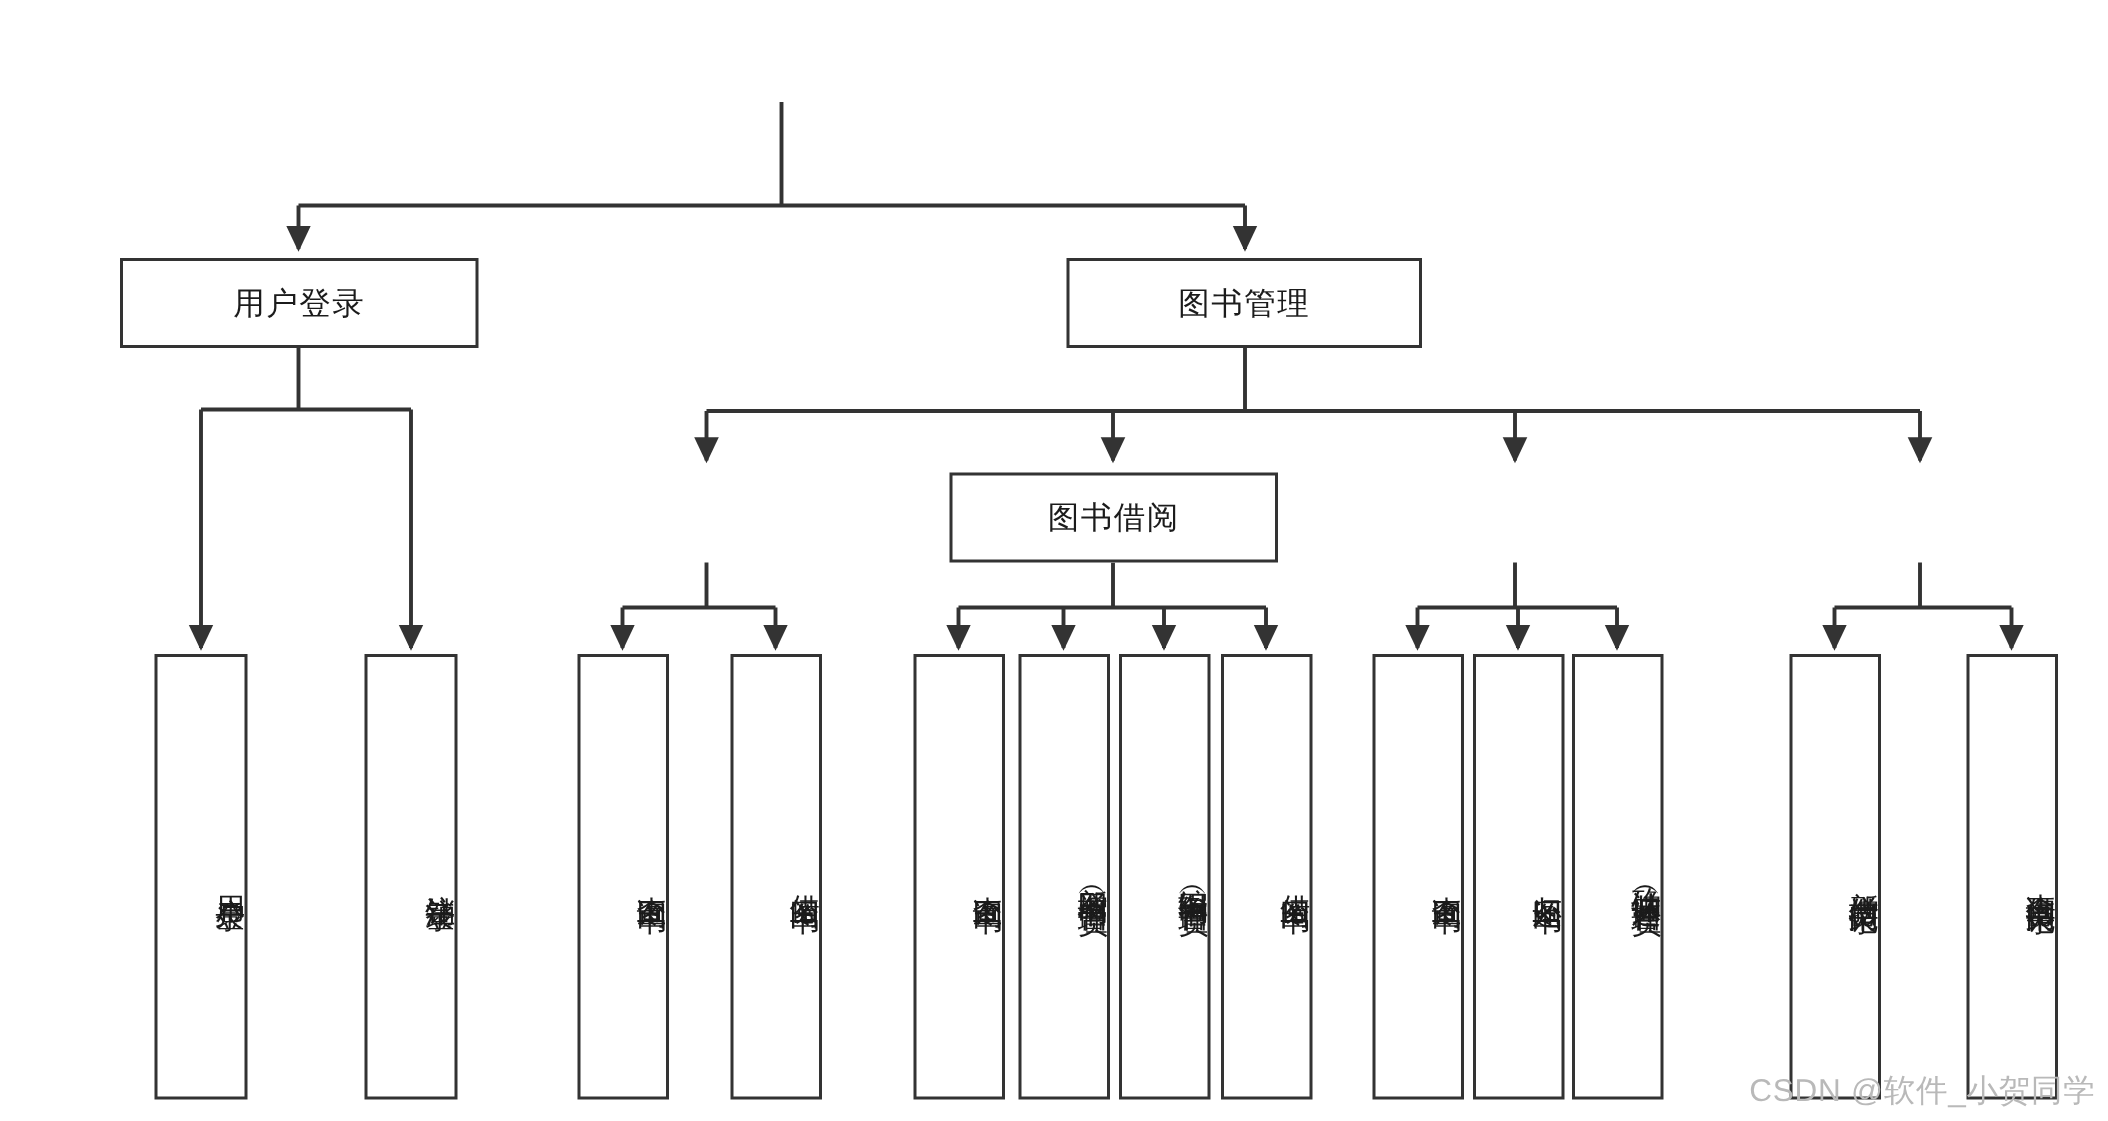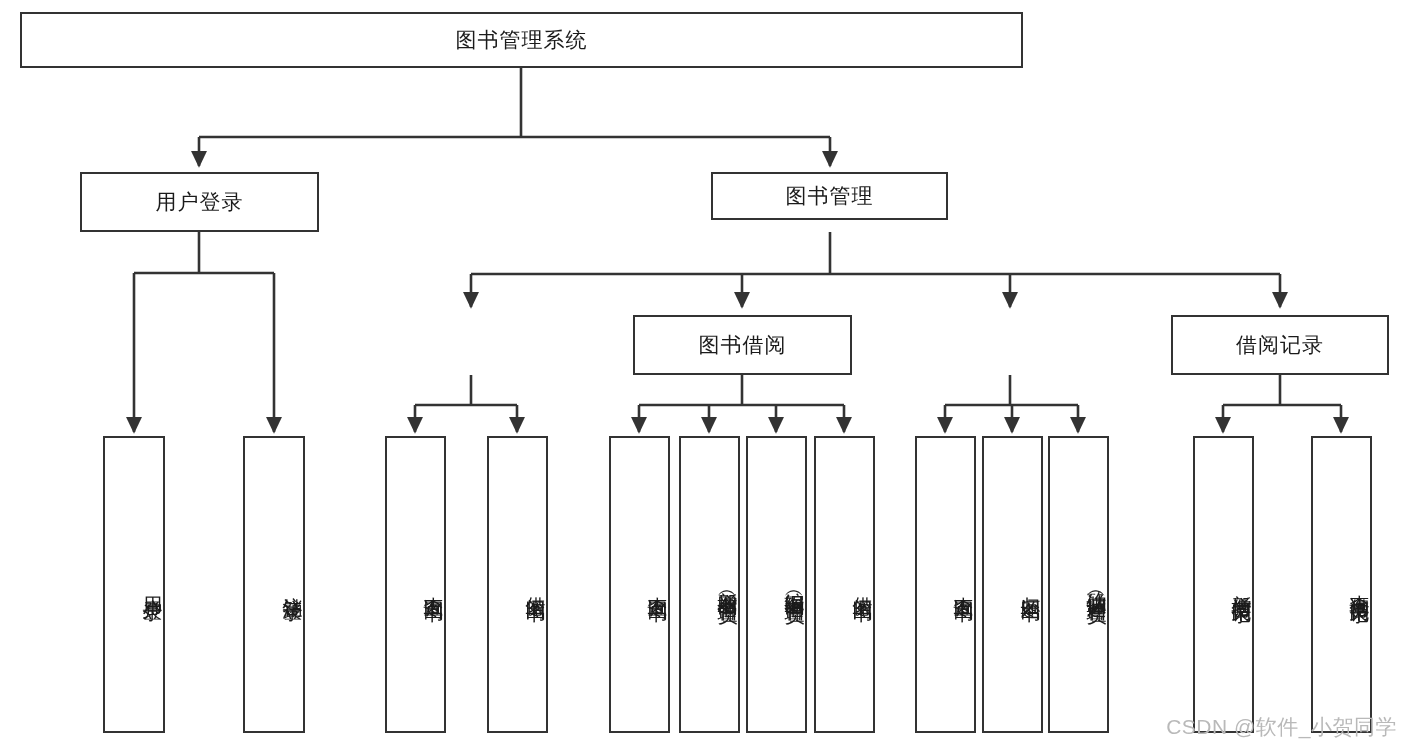--- a/index.html
+++ b/index.html
@@ -119,36 +119,30 @@
       <path d="M 1012 405 L 1012 432" marker-end="url(#arrow)"></path>
       <path d="M 1078 405 L 1078 432" marker-end="url(#arrow)"></path>
 
       <path d="M 1280 375 L 1280 405"></path>
       <path d="M 1223 405 L 1341 405"></path>
       <path d="M 1223 405 L 1223 432" marker-end="url(#arrow)"></path>
       <path d="M 1341 405 L 1341 432" marker-end="url(#arrow)"></path>
     </g>
   </svg>
 
-  <div class="node horiz" style="left:20px; top:12px; width:1003px; height:56px;">
-    <span class="label">图书管理系统</span>
-  </div>
 
   <div class="node horiz" style="left:80px; top:172px; width:239px; height:60px;">
     <span class="label">用户登录</span>
   </div>
-  <div class="node horiz" style="left:711px; top:172px; width:237px; height:48px;">
+  <div class="node horiz" style="left:711px; top:172px; width:237px; height:60px;">
     <span class="label">图书管理</span>
   </div>
 
   <div class="node horiz" style="left:633px; top:315px; width:219px; height:60px;">
     <span class="label">图书借阅</span>
-  </div>
-  <div class="node horiz" style="left:1171px; top:315px; width:218px; height:60px;">
-    <span class="label">借阅记录</span>
   </div>
 
   <div class="node vert" style="left:103px; top:436px; width:62px; height:297px;">
     <span class="label">用户登录</span>
   </div>
   <div class="node vert" style="left:243px; top:436px; width:62px; height:297px;">
     <span class="label">注销登录</span>
   </div>
 
   <div class="node vert" style="left:385px; top:436px; width:61px; height:297px;">

